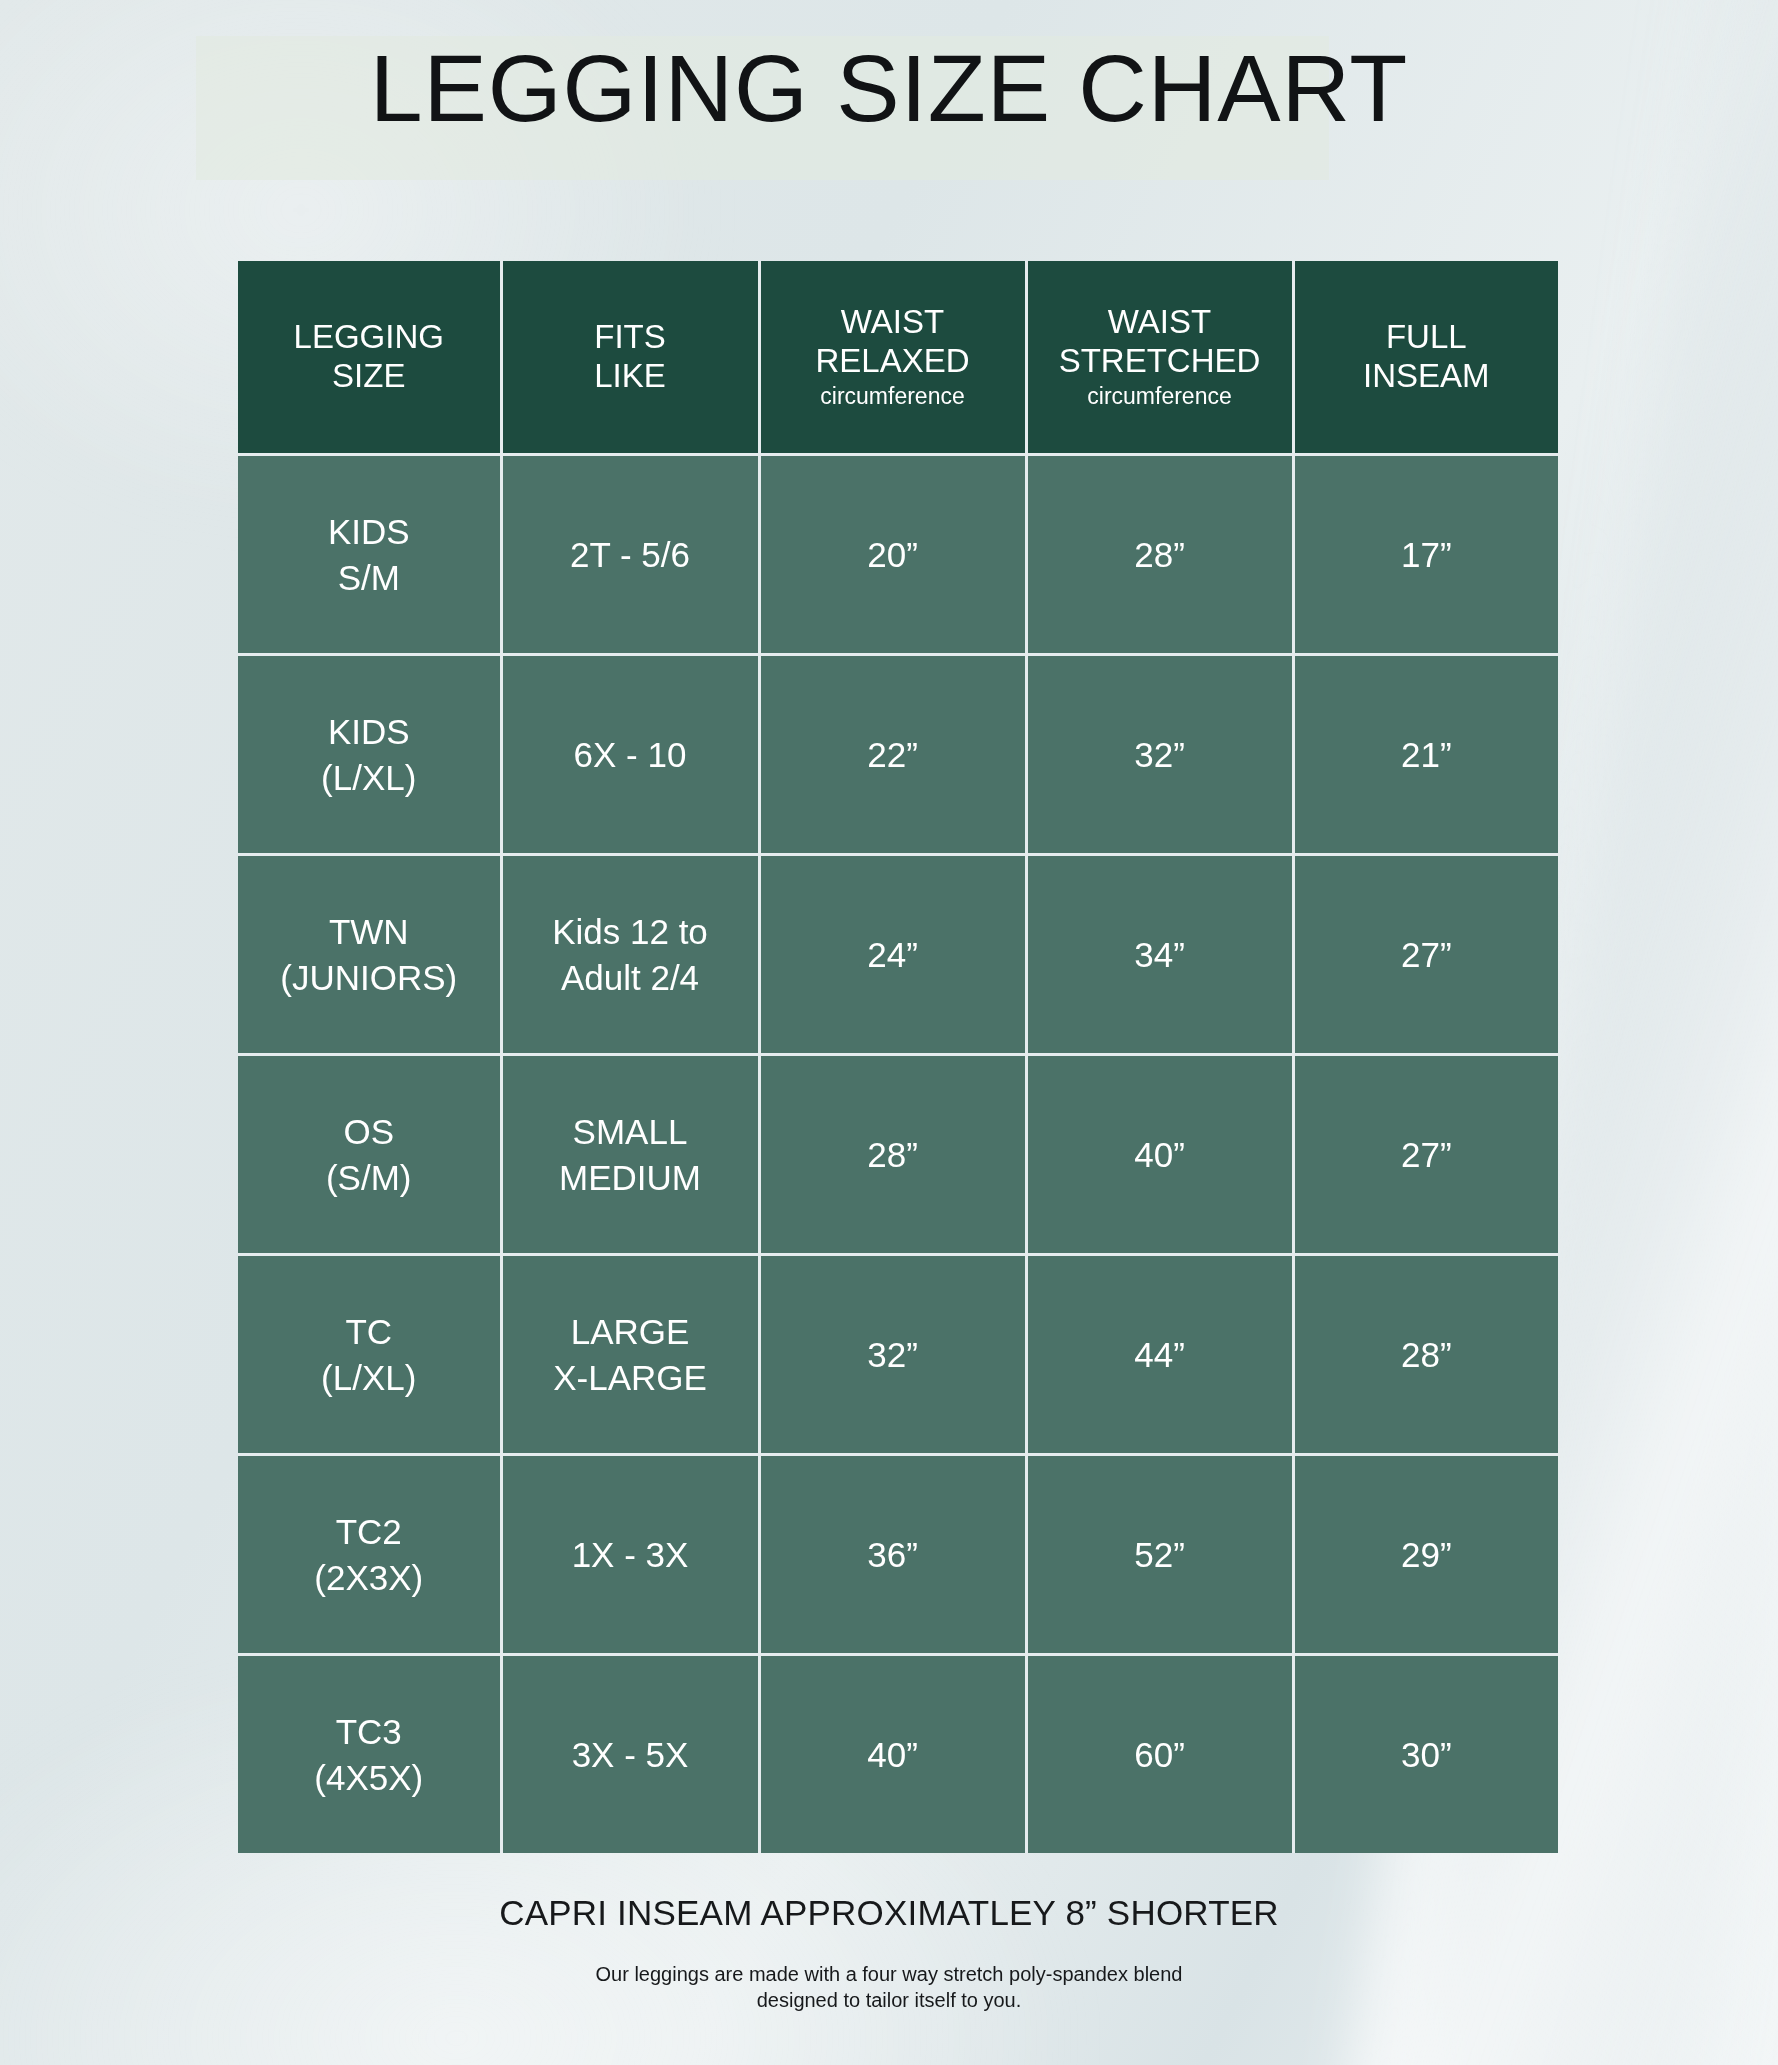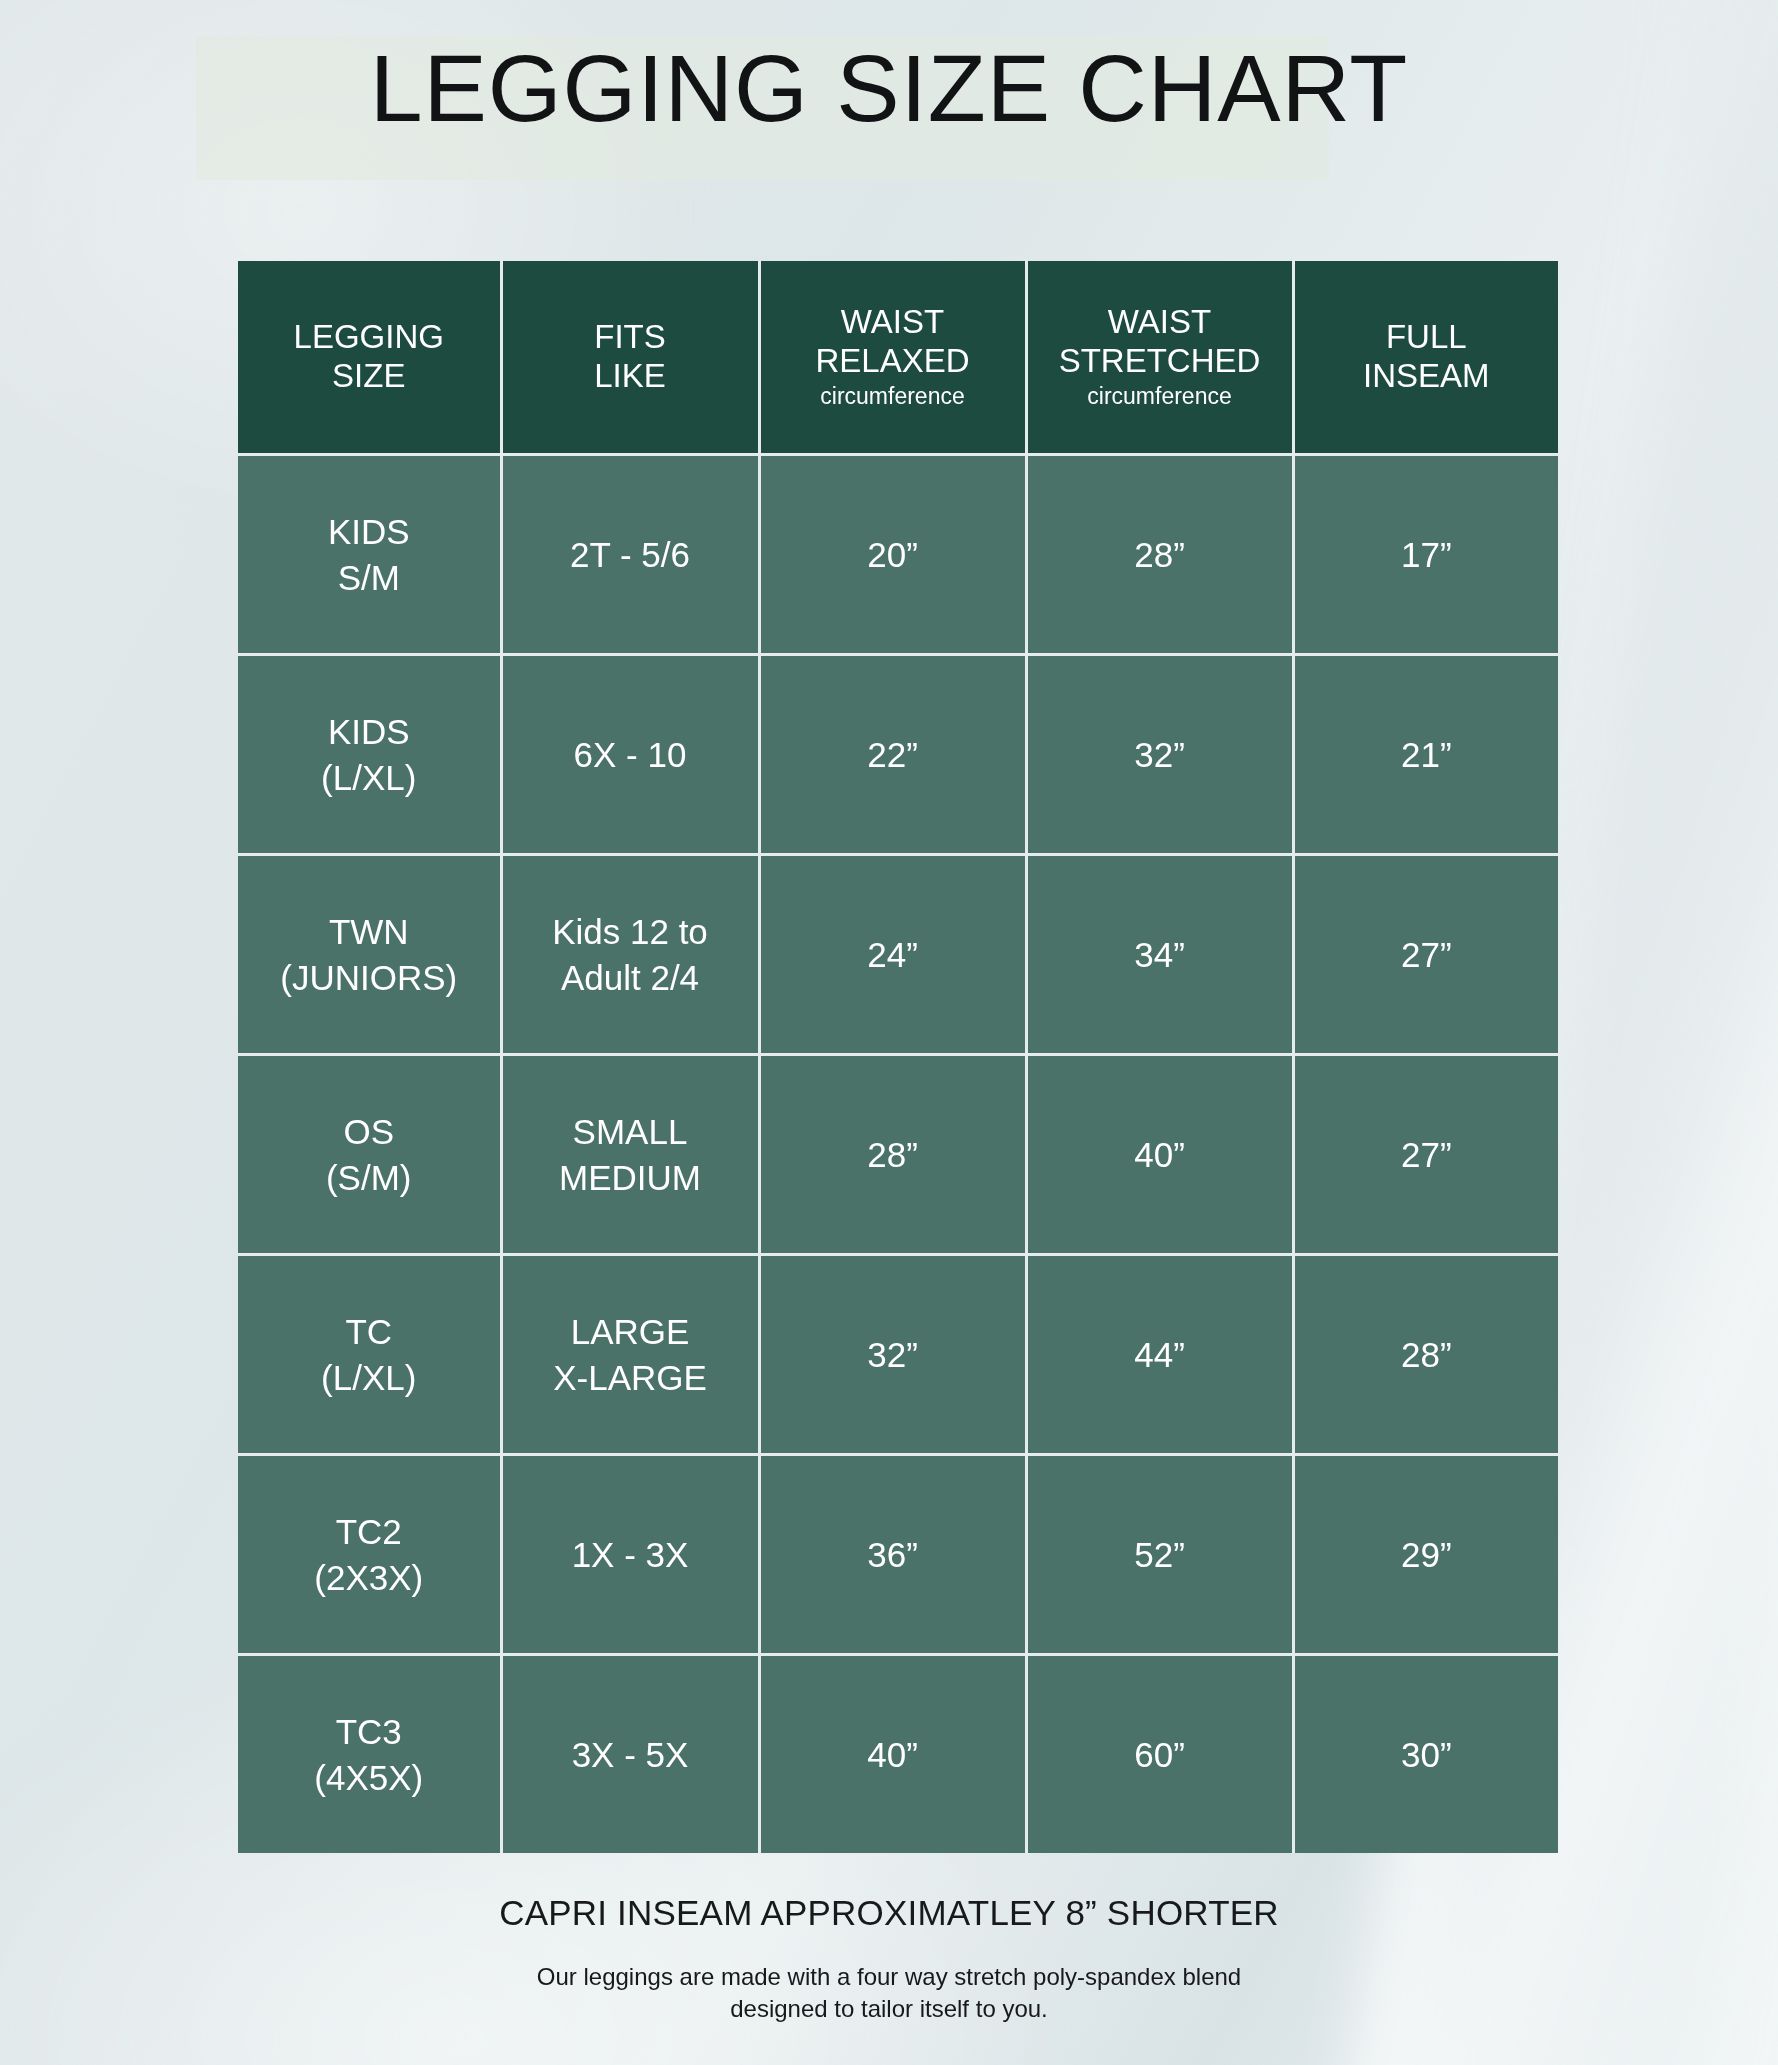--- a/index.html
+++ b/index.html
@@ -156,21 +156,21 @@
     width: 100%;
     text-align: center;
     color: #17191b;
   }
   .footer-main {
     font-size: 35px;
     letter-spacing: 0.2px;
     margin-bottom: 28px;
   }
   .footer-sub {
-    font-size: 24px;
+    font-size: 20px;
     line-height: 1.32;
   }
 </style>
 </head>
 <body>
 
 <div class="streak streak-d"></div>
 <div class="streak streak-c"></div>
 <div class="streak streak-b"></div>
 <div class="streak streak-a"></div>

